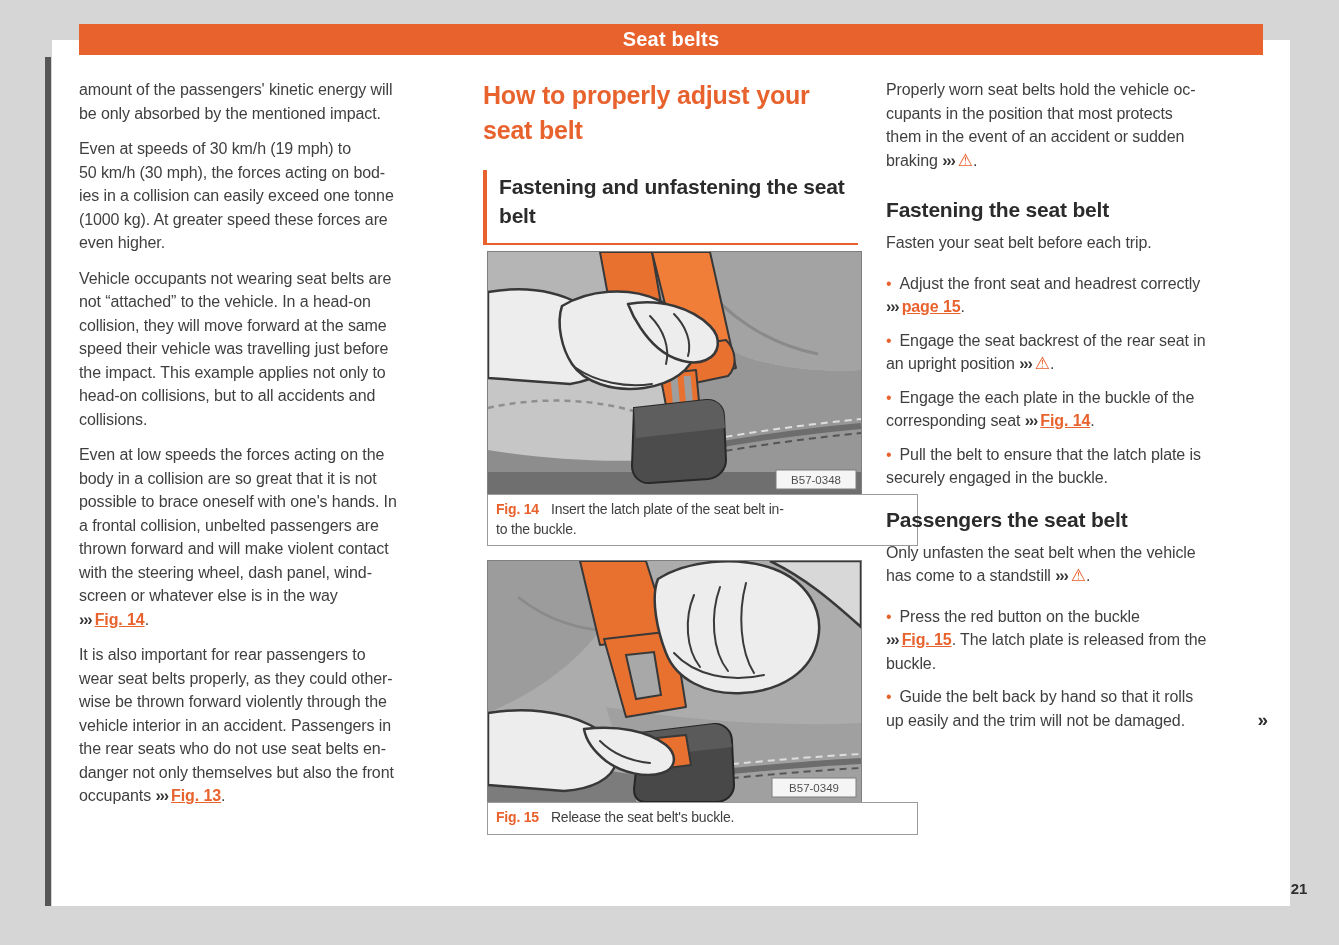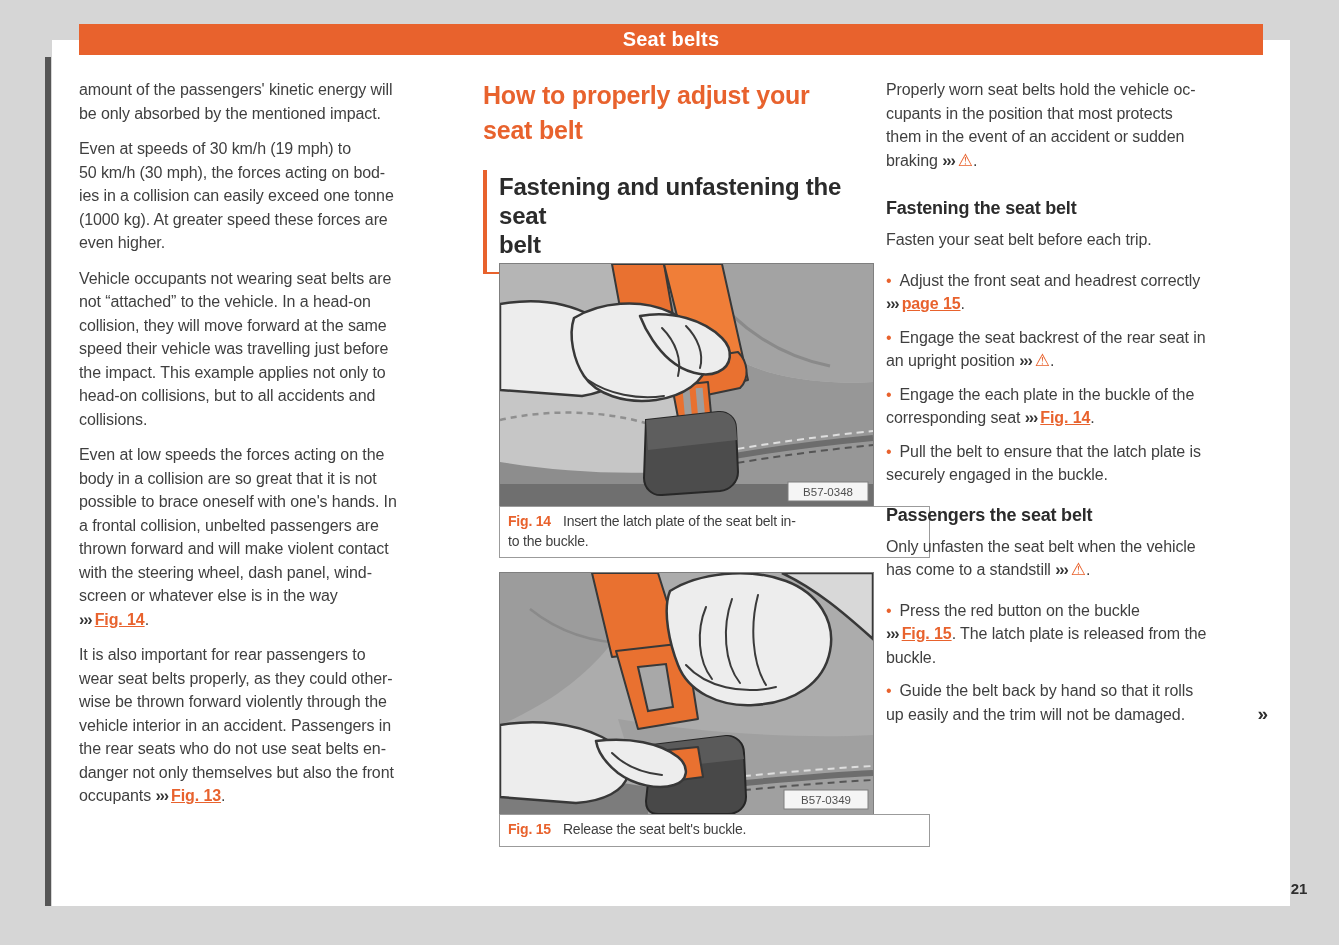--- a/index.html
+++ b/index.html
@@ -34,34 +34,34 @@
   .para{margin:0 0 12px 0;white-space:pre-line;font-size:16px;line-height:23.5px;color:var(--ink);letter-spacing:-0.1px;}
   .seg-arrow{font-weight:700;color:#333333;letter-spacing:-1.2px;}
   .seg-ref{font-weight:700;color:var(--accent);text-decoration:underline;}
   .seg-b{font-weight:700;color:var(--ink-dark);}
   .seg-warn{color:var(--accent);font-family:"DejaVu Sans",sans-serif;font-size:17px;}
 
   
   .intro{margin-bottom:26px;}
   .rc-sec{margin-top:0;}
   .rc-sec + .rc-sec{margin-top:18px;}
-  .rc-head{margin:0 0 9px 0;font-size:18px;font-weight:700;color:var(--ink-dark);letter-spacing:-0.2px;}
+  .rc-head{margin:0 0 9px 0;font-size:21px;font-weight:700;color:var(--ink-dark);letter-spacing:-0.2px;}
   .rc-lead{margin-bottom:17px;}
   .bullet{position:relative;margin:0 0 10px 0;}
   .dot{color:var(--accent);margin-right:8px;font-size:16px;}
   .cont{position:absolute;right:0;bottom:1px;font-weight:700;color:#2e2e2e;font-size:19px;}
 
   
   .mid-heading{position:absolute;left:0;top:38px;width:100%;margin:0;white-space:pre-line;
     font-size:25px;line-height:35px;font-weight:700;color:var(--accent);letter-spacing:-0.2px;}
   .mid-sub{position:absolute;left:0;top:130px;width:100%;margin:0;white-space:pre-line;
     border-left:4px solid var(--accent);border-bottom:2px solid var(--accent);
-    padding:2px 0 13px 12px;font-size:24px;line-height:29px;font-weight:700;color:var(--ink-dark);letter-spacing:-0.2px;}
-
-  .figure{position:absolute;left:0;width:431px;margin:16px;}
+    padding:2px 0 13px 12px;font-size:21px;line-height:29px;font-weight:700;color:var(--ink-dark);letter-spacing:-0.2px;}
+
+  .figure{position:absolute;left:0;width:431px;margin:4px;}
   .figure.f1{top:207px;}
   .figure.f2{top:516px;}
   .fig-img{display:block;width:375px;border:1px solid #7f7f7f;background:#b3b3b3;}
   .fig-img svg{display:block;}
   .fig-caption{background:#ffffff;border:1px solid #9b9b9b;margin-top:-1px;padding:5px 20px 6px 8px;
     font-size:14px;line-height:19.5px;color:var(--ink);letter-spacing:-0.2px;}
   .fig-label{color:var(--accent);font-weight:700;margin-right:12px;}
   .fig-text{white-space:pre-line;}
 
   

